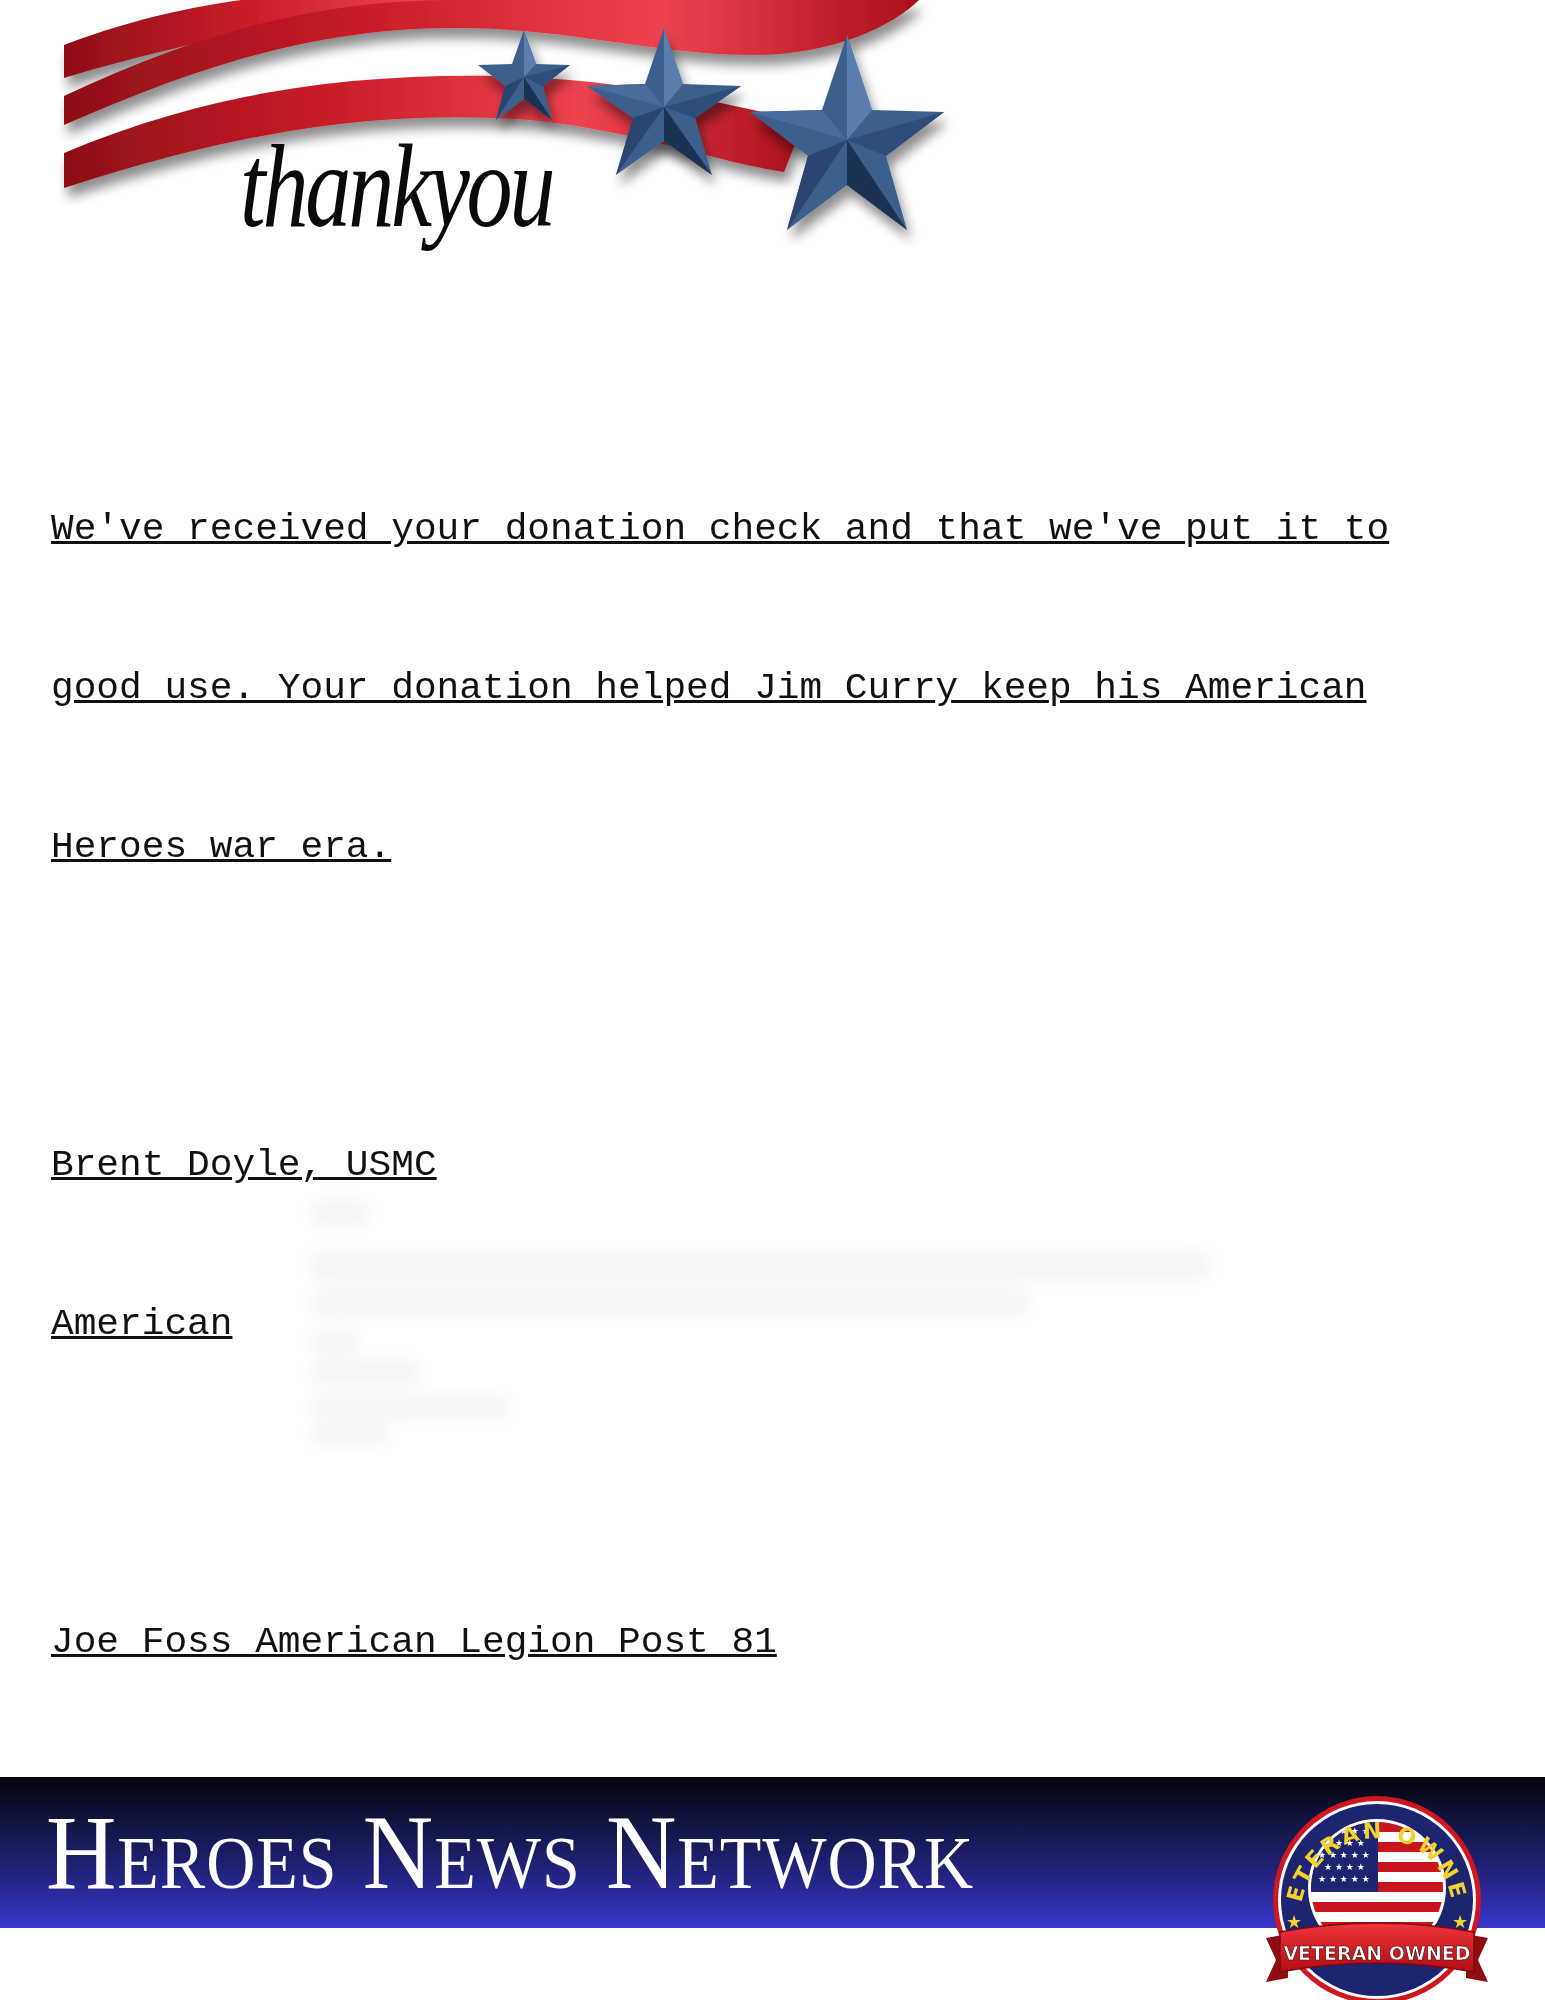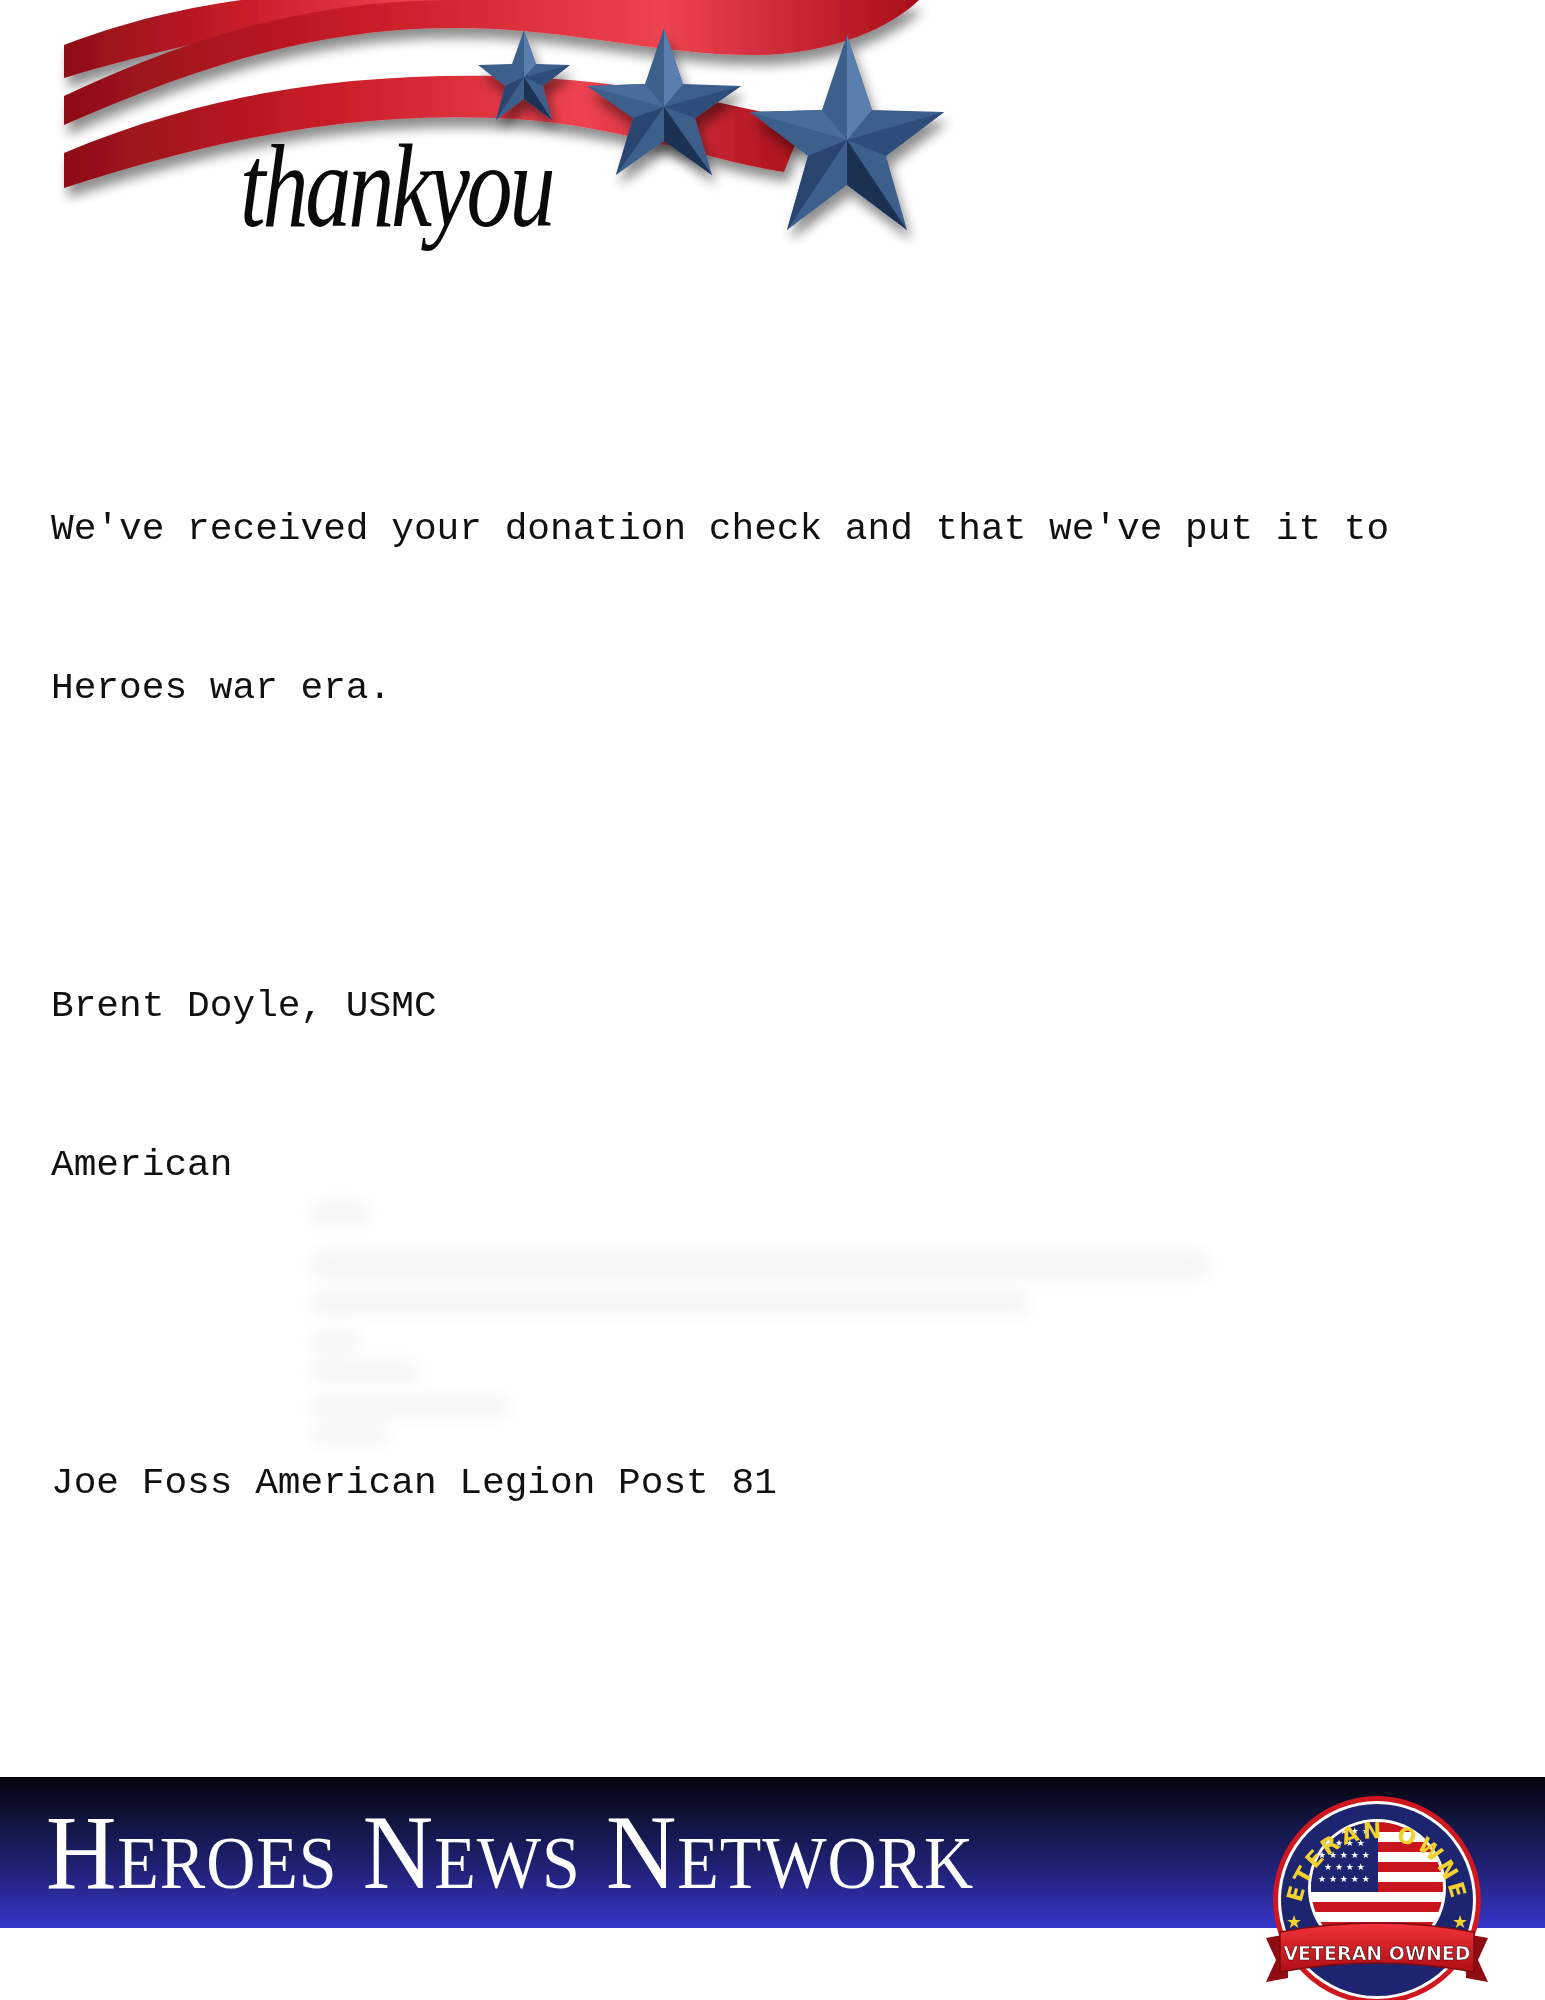--- a/index.html
+++ b/index.html
@@ -18,21 +18,21 @@
     white-space: nowrap;
   }
 
   
   .letter {
     position: absolute; left: 51px; top: 397px; width: 1460px;
     font-family: "Liberation Mono", "DejaVu Sans Mono", monospace;
     font-size: 37.8px; line-height: 53px; color: #111;
     white-space: pre;
   }
-  .letter .line { display: block; height: 53px; }
+  .letter .line { display: block; height: 53px; text-decoration: underline; }
   .letter .blank { display: block; height: 53px; }
 
   
   .ghost { position: absolute; left: 300px; top: 1180px; width: 920px; height: 270px; filter: blur(8px); opacity: 0.035; }
   .ghost div { position: absolute; background: #000; border-radius: 12px; }
 
   
   .banner {
     position: absolute; left: 0; top: 1777px; width: 1545px; height: 151px;
     background: linear-gradient(to bottom, #04040c 0%, #111540 30%, #23237f 65%, #3636cc 100%);
@@ -99,20 +99,21 @@
       <polygon points="833,140 773,230 794,156" fill="#2a4470"></polygon>
       <polygon points="833,140 930,112 872,156" fill="#2f4d7a"></polygon>
       <polygon points="833,140 736,112 808,110" fill="#4a6c9a"></polygon>
     </g>
   </svg>
   <div class="thankyou">thankyou</div>
 </div>
 
 <div class="letter">
   <span class="line">We've received your donation check and that we've put it to</span>
+  <span class="line">good use. Your donation helped Jim Curry keep his American</span>
   <span class="line">Heroes war era.</span>
   <span class="blank"></span>
   <span class="line">Brent Doyle, USMC</span>
   <span class="line">American</span>
   <span class="blank"></span>
   <span class="line">Joe Foss American Legion Post 81</span>
   
 </div>
 
 <div class="ghost">

